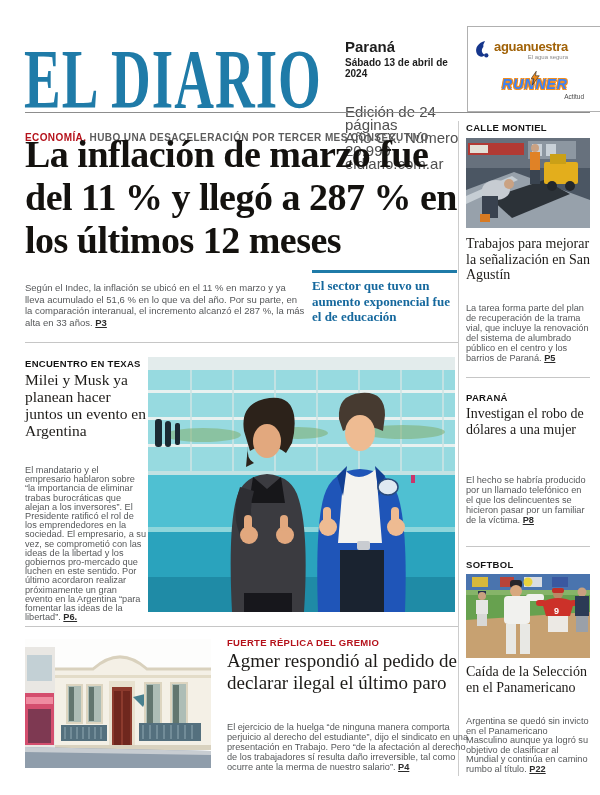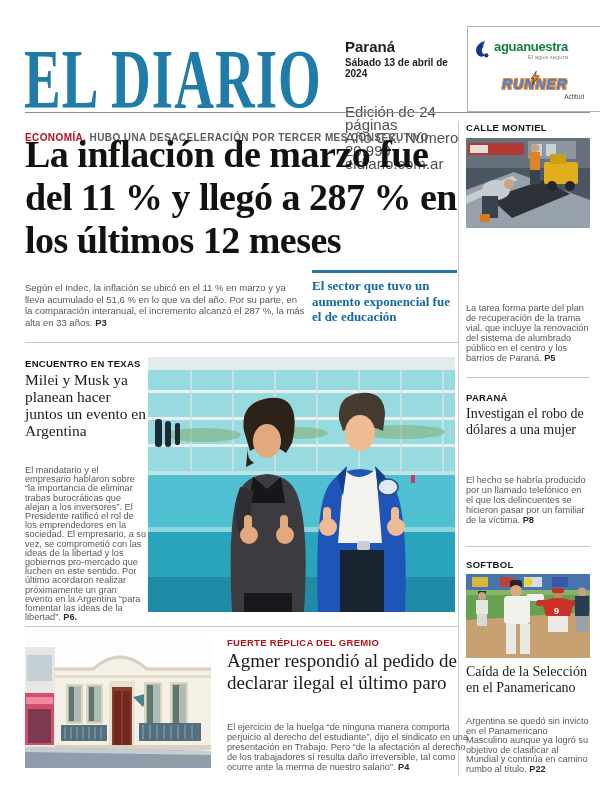--- a/index.html
+++ b/index.html
@@ -11,21 +11,21 @@
   .brand{position:absolute;left:24px;top:30px;margin:0;font-family:"Liberation Serif",serif;
          font-weight:bold;font-size:55px;letter-spacing:1px;color:#1f7ba8;
          transform:scaleY(1.55);transform-origin:0 0;white-space:nowrap;}
   .dateblock{position:absolute;left:345px;top:38px;width:118px;}
   .place{font-size:15px;font-weight:bold;color:#1d1d1d;}
   .date{font-size:10px;font-weight:bold;color:#1d1d1d;margin-top:2px;}
   .meta{font-size:15px;color:#4f4f4f;margin-top:26px;line-height:13px;}
   .adbox{position:absolute;left:467px;top:26px;width:122px;height:76px;border:1px solid #b0b0b0;
          padding:4px 6px;display:flex;flex-direction:column;justify-content:space-around;background:#fff;}
   .ad-row1{display:flex;align-items:center;gap:3px;}
-  .ad-brand1{font-size:13px;font-weight:bold;color:#15803d;letter-spacing:-0.3px;}
+  .ad-brand1{font-size:13px;font-weight:bold;color:#a16207;letter-spacing:-0.3px;}
   .ad-tag1{font-size:6px;color:#8a8a8a;text-align:right;}
   .ad-row2{position:relative;text-align:center;}
   .runner-text{font-style:italic;font-weight:bold;font-size:14px;letter-spacing:1px;color:#3b82f6;
                text-shadow:-1px -1px 0 #f08c1e,1px -1px 0 #f08c1e,-1px 1px 0 #f08c1e,1px 1px 0 #f08c1e;}
   .bolt{position:absolute;left:50%;top:-4px;margin-left:-4px;}
   .ad-tag2{font-size:6.5px;color:#4a4a4a;text-align:right;margin-right:12px;}
   .rule-top{position:absolute;left:25px;top:112px;width:565px;height:1px;background:#8d8d8d;}
 
   
   .vrule{position:absolute;left:458px;top:121px;width:1px;height:655px;background:#cccccc;}
@@ -38,21 +38,21 @@
   
   .kicker{font-size:10px;font-weight:bold;letter-spacing:.4px;color:#5c5c5c;}
   .kicker .sect{color:#b5121b;}
   .label{font-size:9.5px;font-weight:bold;letter-spacing:.3px;color:#141414;}
   .label-red{color:#b5121b;}
   .hl-main{position:absolute;left:25px;top:133px;width:450px;margin:0;
            font-family:"Liberation Serif",serif;font-weight:bold;font-size:38px;line-height:43px;
            letter-spacing:-.5px;color:#14120f;}
   .hl{font-family:"Liberation Serif",serif;font-weight:normal;color:#1d1b18;margin:0;}
   .body-txt{color:#56585a;}
-  .pref{font-weight:bold;color:#2b2b2b;}
+  .pref{font-weight:bold;color:#2b2b2b;text-decoration:underline;}
   .lead-sum{position:absolute;left:25px;top:282px;width:282px;font-size:9.5px;line-height:11.5px;}
   .highlight{position:absolute;left:312px;top:270px;width:145px;border-top:3px solid #1f7ba8;
              padding-top:5px;font-family:"Liberation Serif",serif;font-weight:bold;
              font-size:13px;line-height:15.5px;color:#15689d;}
 
   
   .tx-kicker{left:25px;top:358px;}
   .tx-hl{position:absolute;left:25px;top:371px;width:124px;font-size:15.5px;line-height:17px;}
   .tx-body{position:absolute;left:25px;top:466px;width:122px;font-size:9.2px;line-height:9.2px;}
   .photo-main{position:absolute;left:148px;top:357px;width:307px;height:255px;}
@@ -224,20 +224,21 @@
       <circle cx="43" cy="46" r="5" fill="#caa283"></circle>
       <rect x="16" y="58" width="16" height="22" fill="#39424f"></rect>
       <rect x="14" y="76" width="10" height="8" fill="#d87a22"></rect>
     </g>
     <g>
       <rect x="64" y="14" width="10" height="18" fill="#e08226"></rect>
       <circle cx="69" cy="10" r="4" fill="#caa283"></circle>
       <rect x="64" y="32" width="10" height="14" fill="#3a4450"></rect>
     </g>
   </svg>
+  <h3 class="hl rc rc-h1" style="position:absolute;">Trabajos para mejorar la señalización en San Agustín</h3>
   <p class="rc rc-b1 body-txt" style="margin:0;position:absolute;"><span>La tarea forma parte del plan de recuperación de la trama vial, que incluye la renovación del sistema de alumbrado público en el centro y los barrios de Paraná.</span> <b class="pref">P5</b></p>
 
   <div class="hdiv div-rc1"></div>
 
   <div class="abs label rc rc-k2">PARANÁ</div>
   <h3 class="hl rc rc-h2" style="position:absolute;">Investigan el robo de dólares a una mujer</h3>
   <p class="rc rc-b2 body-txt" style="margin:0;position:absolute;"><span>El hecho se habría producido por un llamado telefónico en el que los delincuentes se hicieron pasar por un familiar de la víctima.</span> <b class="pref">P8</b></p>
 
   <div class="hdiv div-rc2"></div>
 

